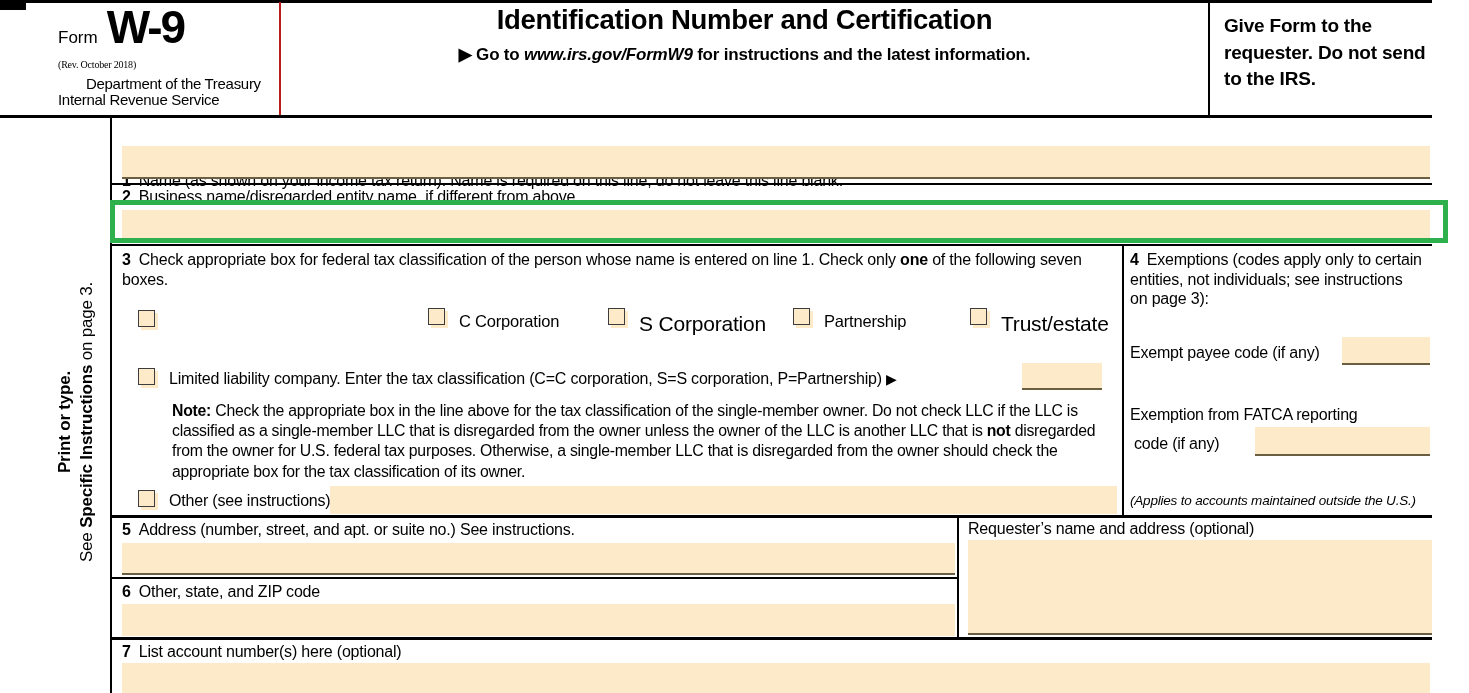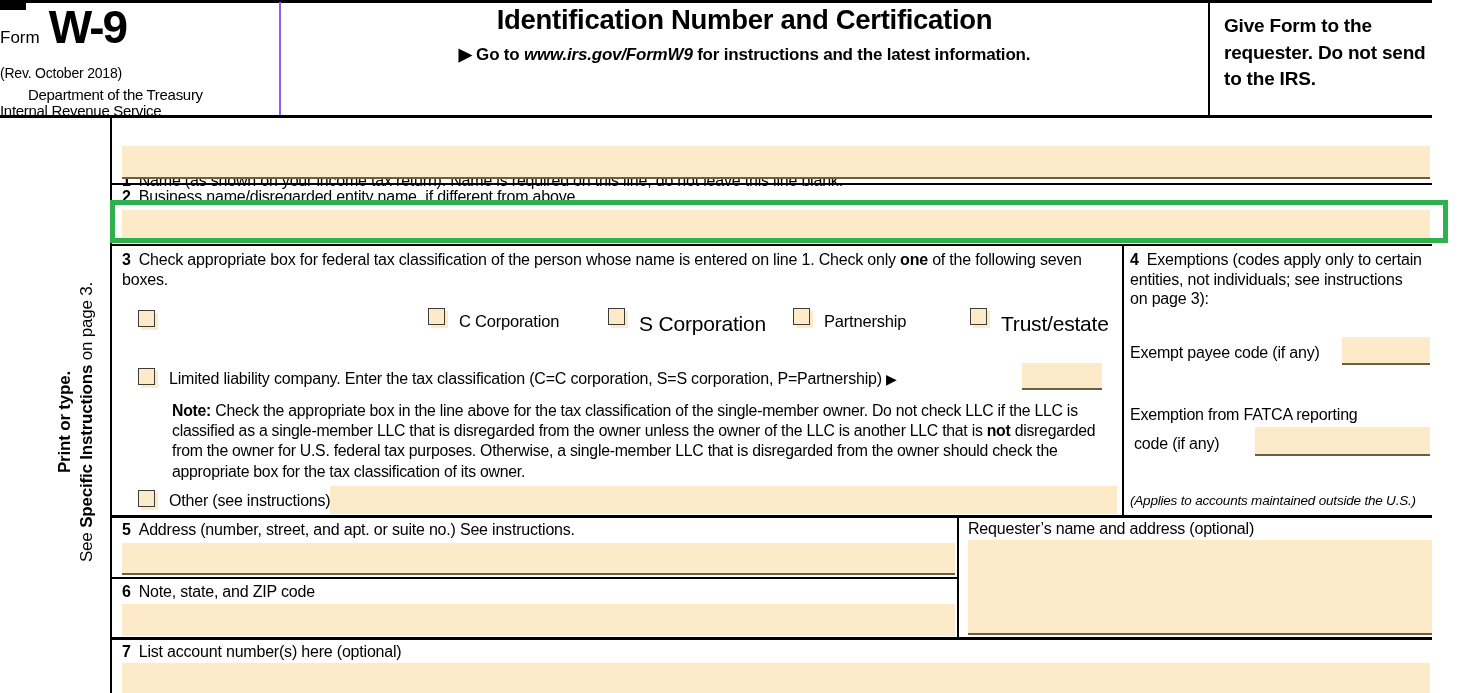--- a/index.html
+++ b/index.html
@@ -22,25 +22,25 @@
   }
   .field.noline{border-bottom:none;}
   .label{position:absolute;font-size:16px;line-height:1.22;letter-spacing:-0.2px;}
   .num{font-weight:bold;margin-right:8px;}
   b{font-weight:bold;}
   .cb{
     position:absolute;width:17px;height:17px;background:var(--peach);
     border:1.6px solid #3c3c3c;box-shadow:3px 3px 0 0 var(--peach);cursor:pointer;
   }
   
-  .hdr-left{position:absolute;left:0;top:2px;width:281px;height:114px;border-right:2px solid #8b5cf6;}
+  .hdr-left{position:absolute;left:0;top:2px;width:281px;height:114px;border-right:2px solid #b91c1c;padding-left:58px;}
   .formline{display:flex;align-items:baseline;margin-top:4px;}
   .form-word{font-size:17px;}
   .form-number{font-size:46px;font-weight:bold;letter-spacing:-2px;margin-left:9px;line-height:0.95;}
-  .rev{font-size:14px;margin-top:15px;letter-spacing:-0.2px;}
+  .rev{font-size:10px;margin-top:9px;letter-spacing:-0.2px;font-family:Liberation Serif, serif;}
   .dept{font-size:15px;line-height:1.1;letter-spacing:-0.3px;}
   .hdr-center{position:absolute;left:283px;top:2px;width:923px;height:114px;text-align:center;}
   .title{font-size:27.5px;font-weight:bold;line-height:1.13;margin-top:2px;letter-spacing:-0.3px;}
   .goto{font-size:17px;font-weight:bold;margin-top:9px;letter-spacing:-0.2px;}
   .goto .url{font-style:italic;}
   .hdr-right{
     position:absolute;left:1208px;top:2px;width:224px;height:114px;border-left:2.5px solid #000;
     padding:11px 0 0 14px;font-size:19px;font-weight:bold;line-height:1.4;letter-spacing:-0.2px;width:222px;
   }
   
@@ -154,21 +154,21 @@
   <div class="applies">(Applies to accounts maintained outside the U.S.)</div>
 
   <div class="hline" style="left:110px;top:515px;width:1322px;height:3px;"></div>
 
   <div class="label" style="left:122px;top:520px;">
     <span class="num">5</span><span>Address (number, street, and apt. or suite no.) See instructions.</span>
   </div>
   <div class="field" style="left:122px;top:543px;width:833px;height:32px;"></div>
   <div class="hline" style="left:110px;top:577px;width:847px;height:2px;"></div>
   <div class="label" style="left:122px;top:582px;">
-    <span class="num">6</span><span>Note, state, and ZIP code</span>
+    <span class="num">6</span><span>Other, state, and ZIP code</span>
   </div>
   <div class="field noline" style="left:122px;top:604px;width:833px;height:32px;"></div>
 
   <div class="vline" style="left:957px;top:516px;width:2px;height:121px;"></div>
   <div class="label" style="left:968px;top:519px;text-align:right;">Requester’s name and address (optional)</div>
   <div class="field" style="left:968px;top:540px;width:464px;height:95px;"></div>
 
   <div class="hline" style="left:110px;top:637px;width:1322px;height:3px;"></div>
 
   <div class="label" style="left:122px;top:642px;">

